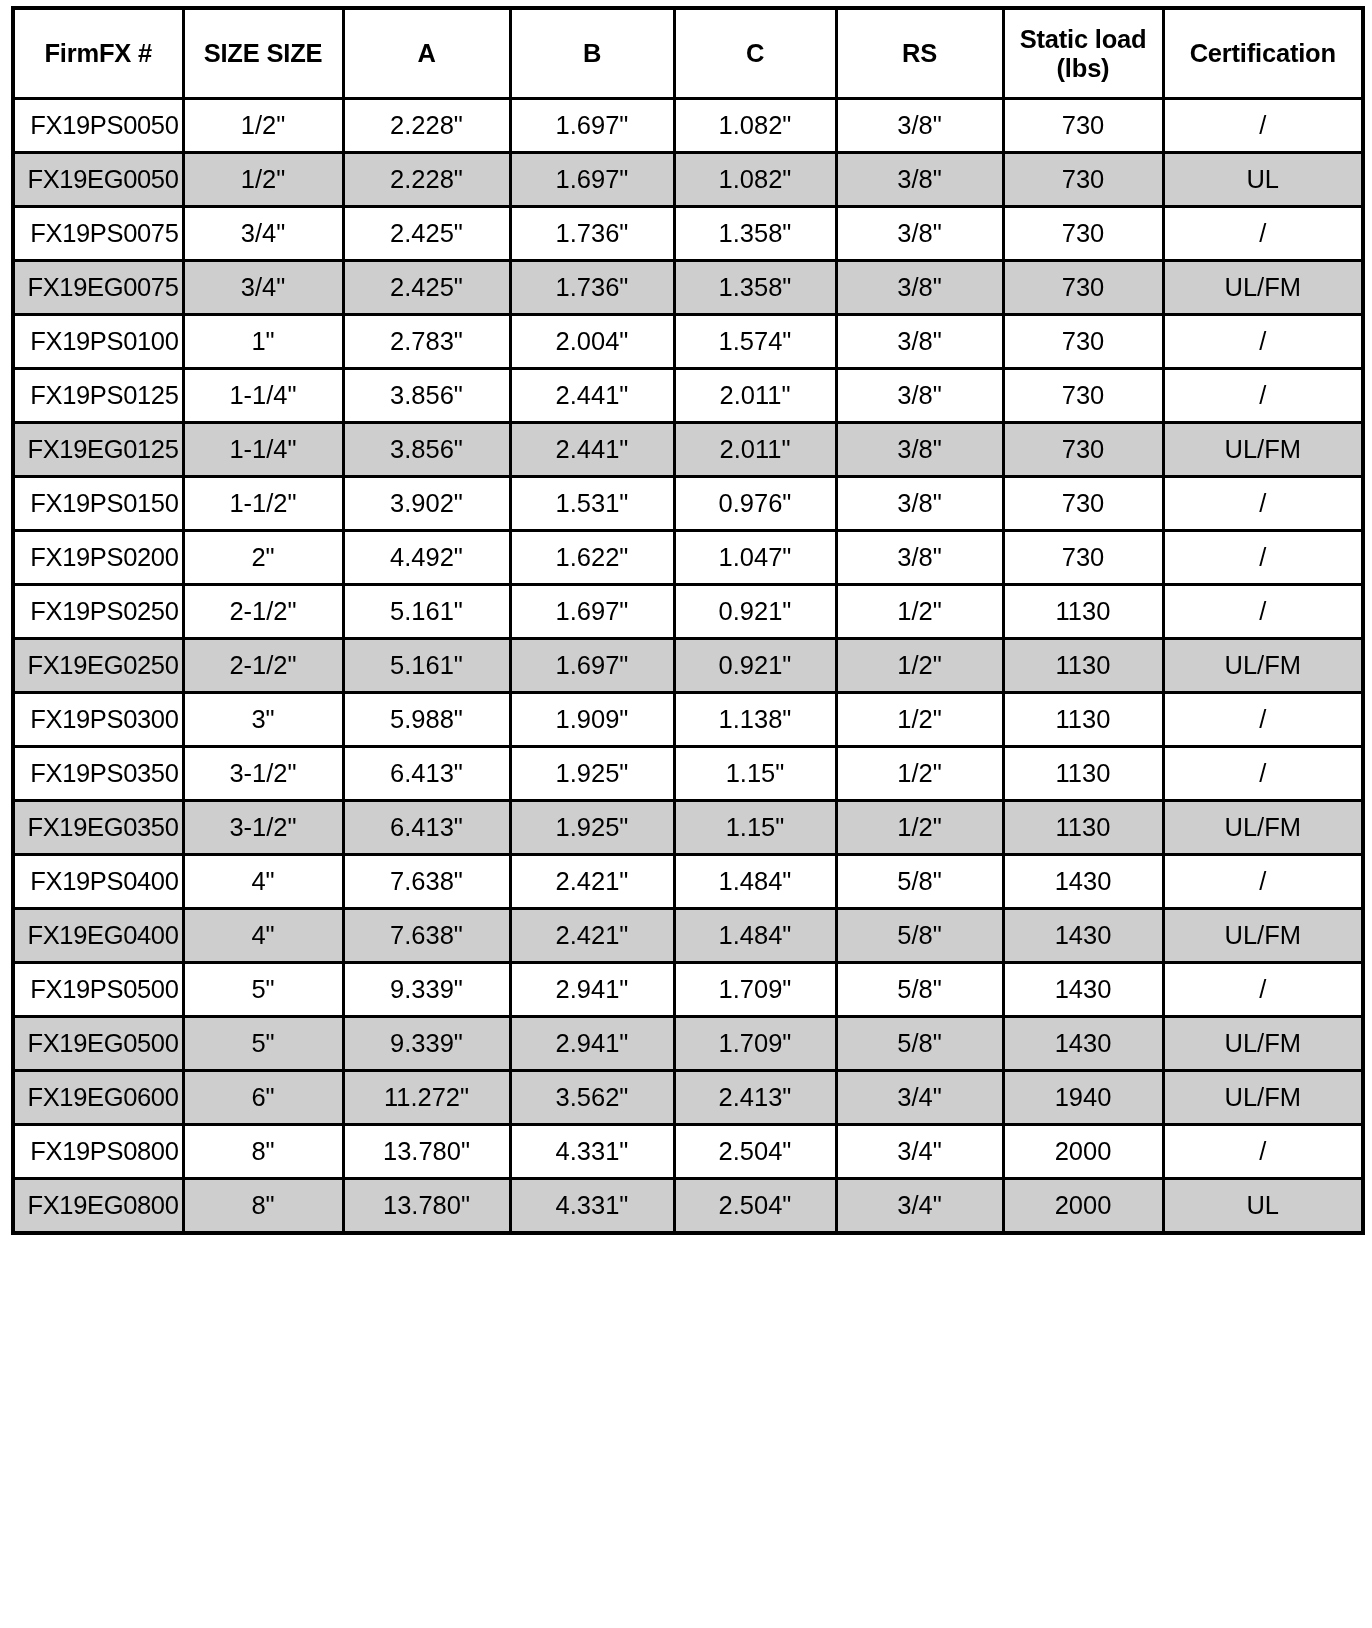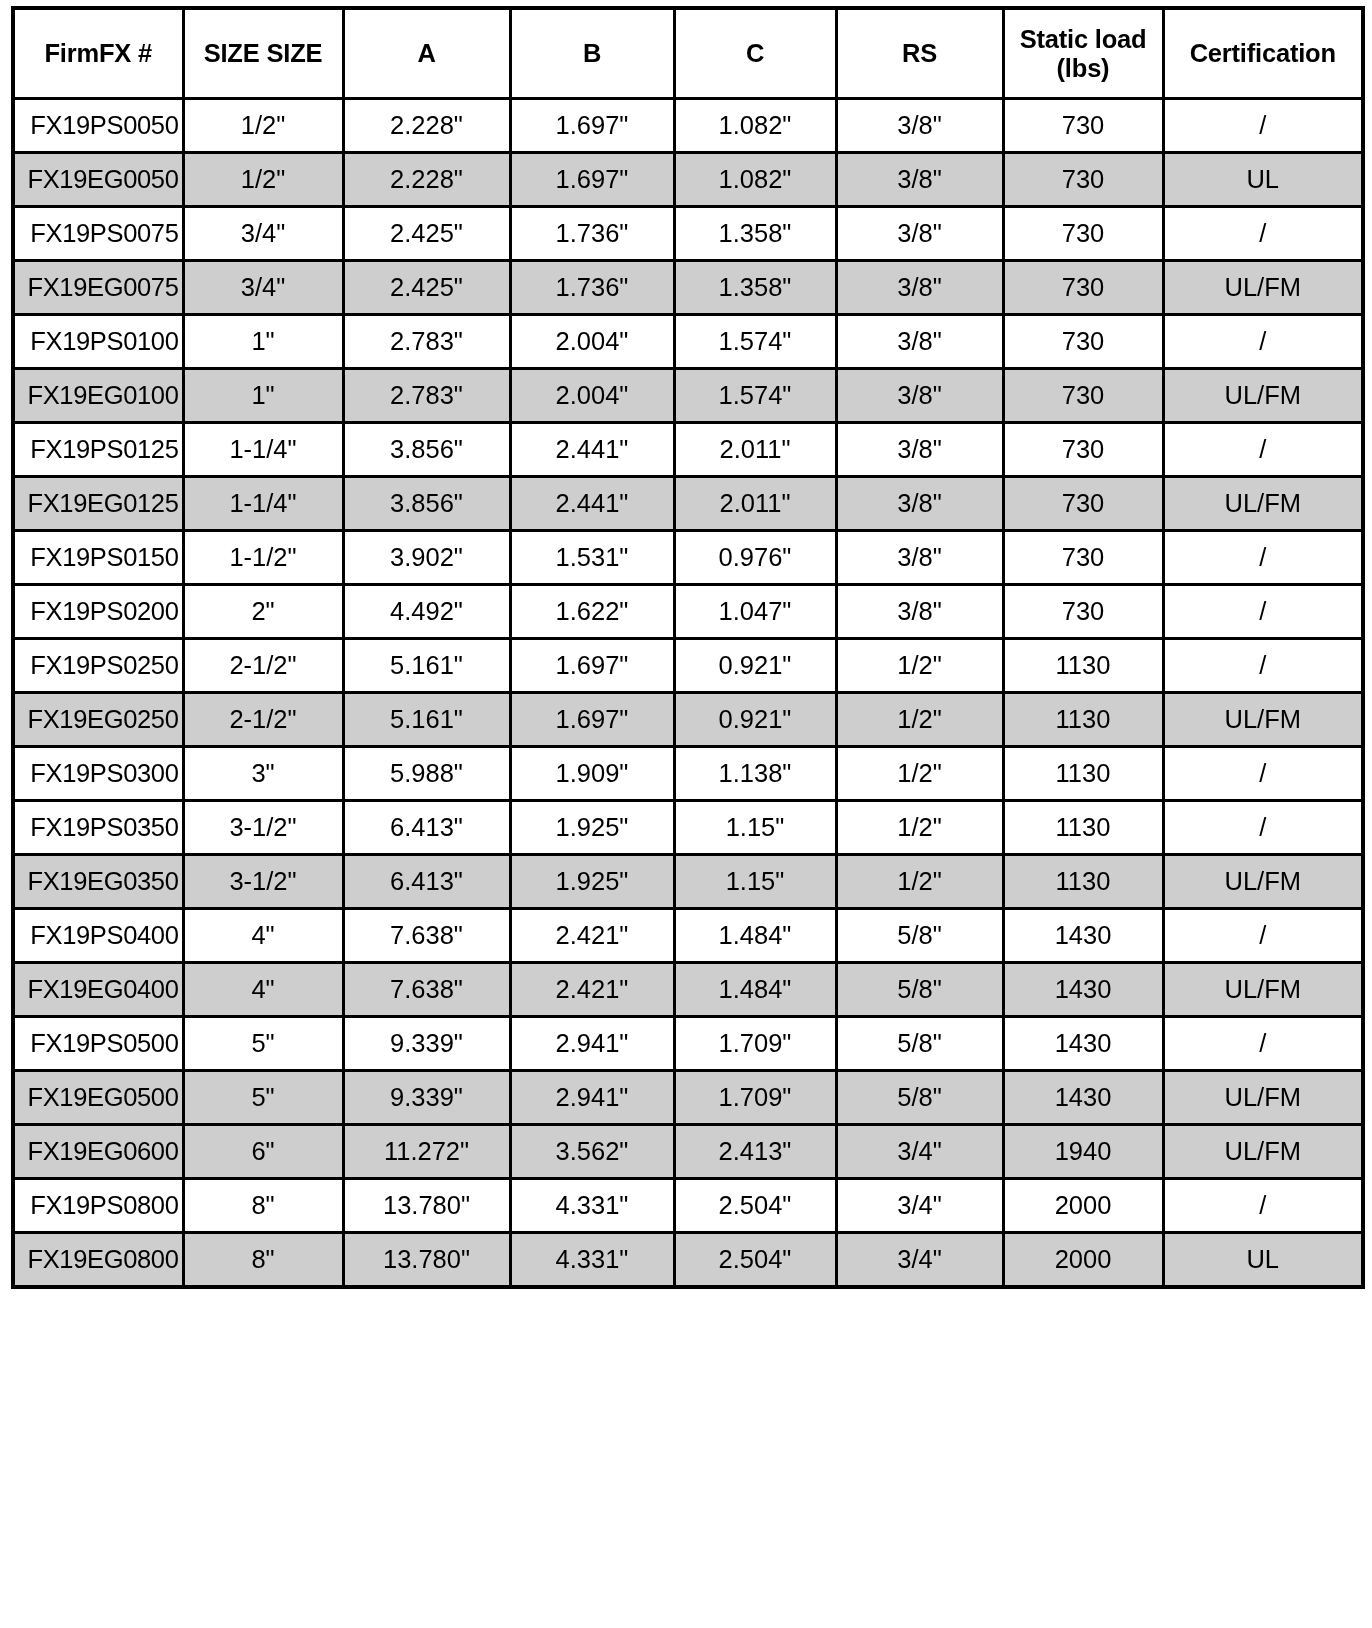--- a/index.html
+++ b/index.html
@@ -142,30 +142,20 @@
         <tr class="plain">
           <td class="col-part">FX19PS0100</td>
           <td>1"</td>
           <td>2.783"</td>
           <td>2.004"</td>
           <td>1.574"</td>
           <td>3/8"</td>
           <td>730</td>
           <td>/</td>
         </tr>
-        <tr class="shaded">
-          <td class="col-part">FX19EG0100</td>
-          <td>1"</td>
-          <td>2.783"</td>
-          <td>2.004"</td>
-          <td>1.574"</td>
-          <td>3/8"</td>
-          <td>730</td>
-          <td>UL/FM</td>
-        </tr>
         <tr class="plain">
           <td class="col-part">FX19PS0125</td>
           <td>1-1/4"</td>
           <td>3.856"</td>
           <td>2.441"</td>
           <td>2.011"</td>
           <td>3/8"</td>
           <td>730</td>
           <td>/</td>
         </tr>

